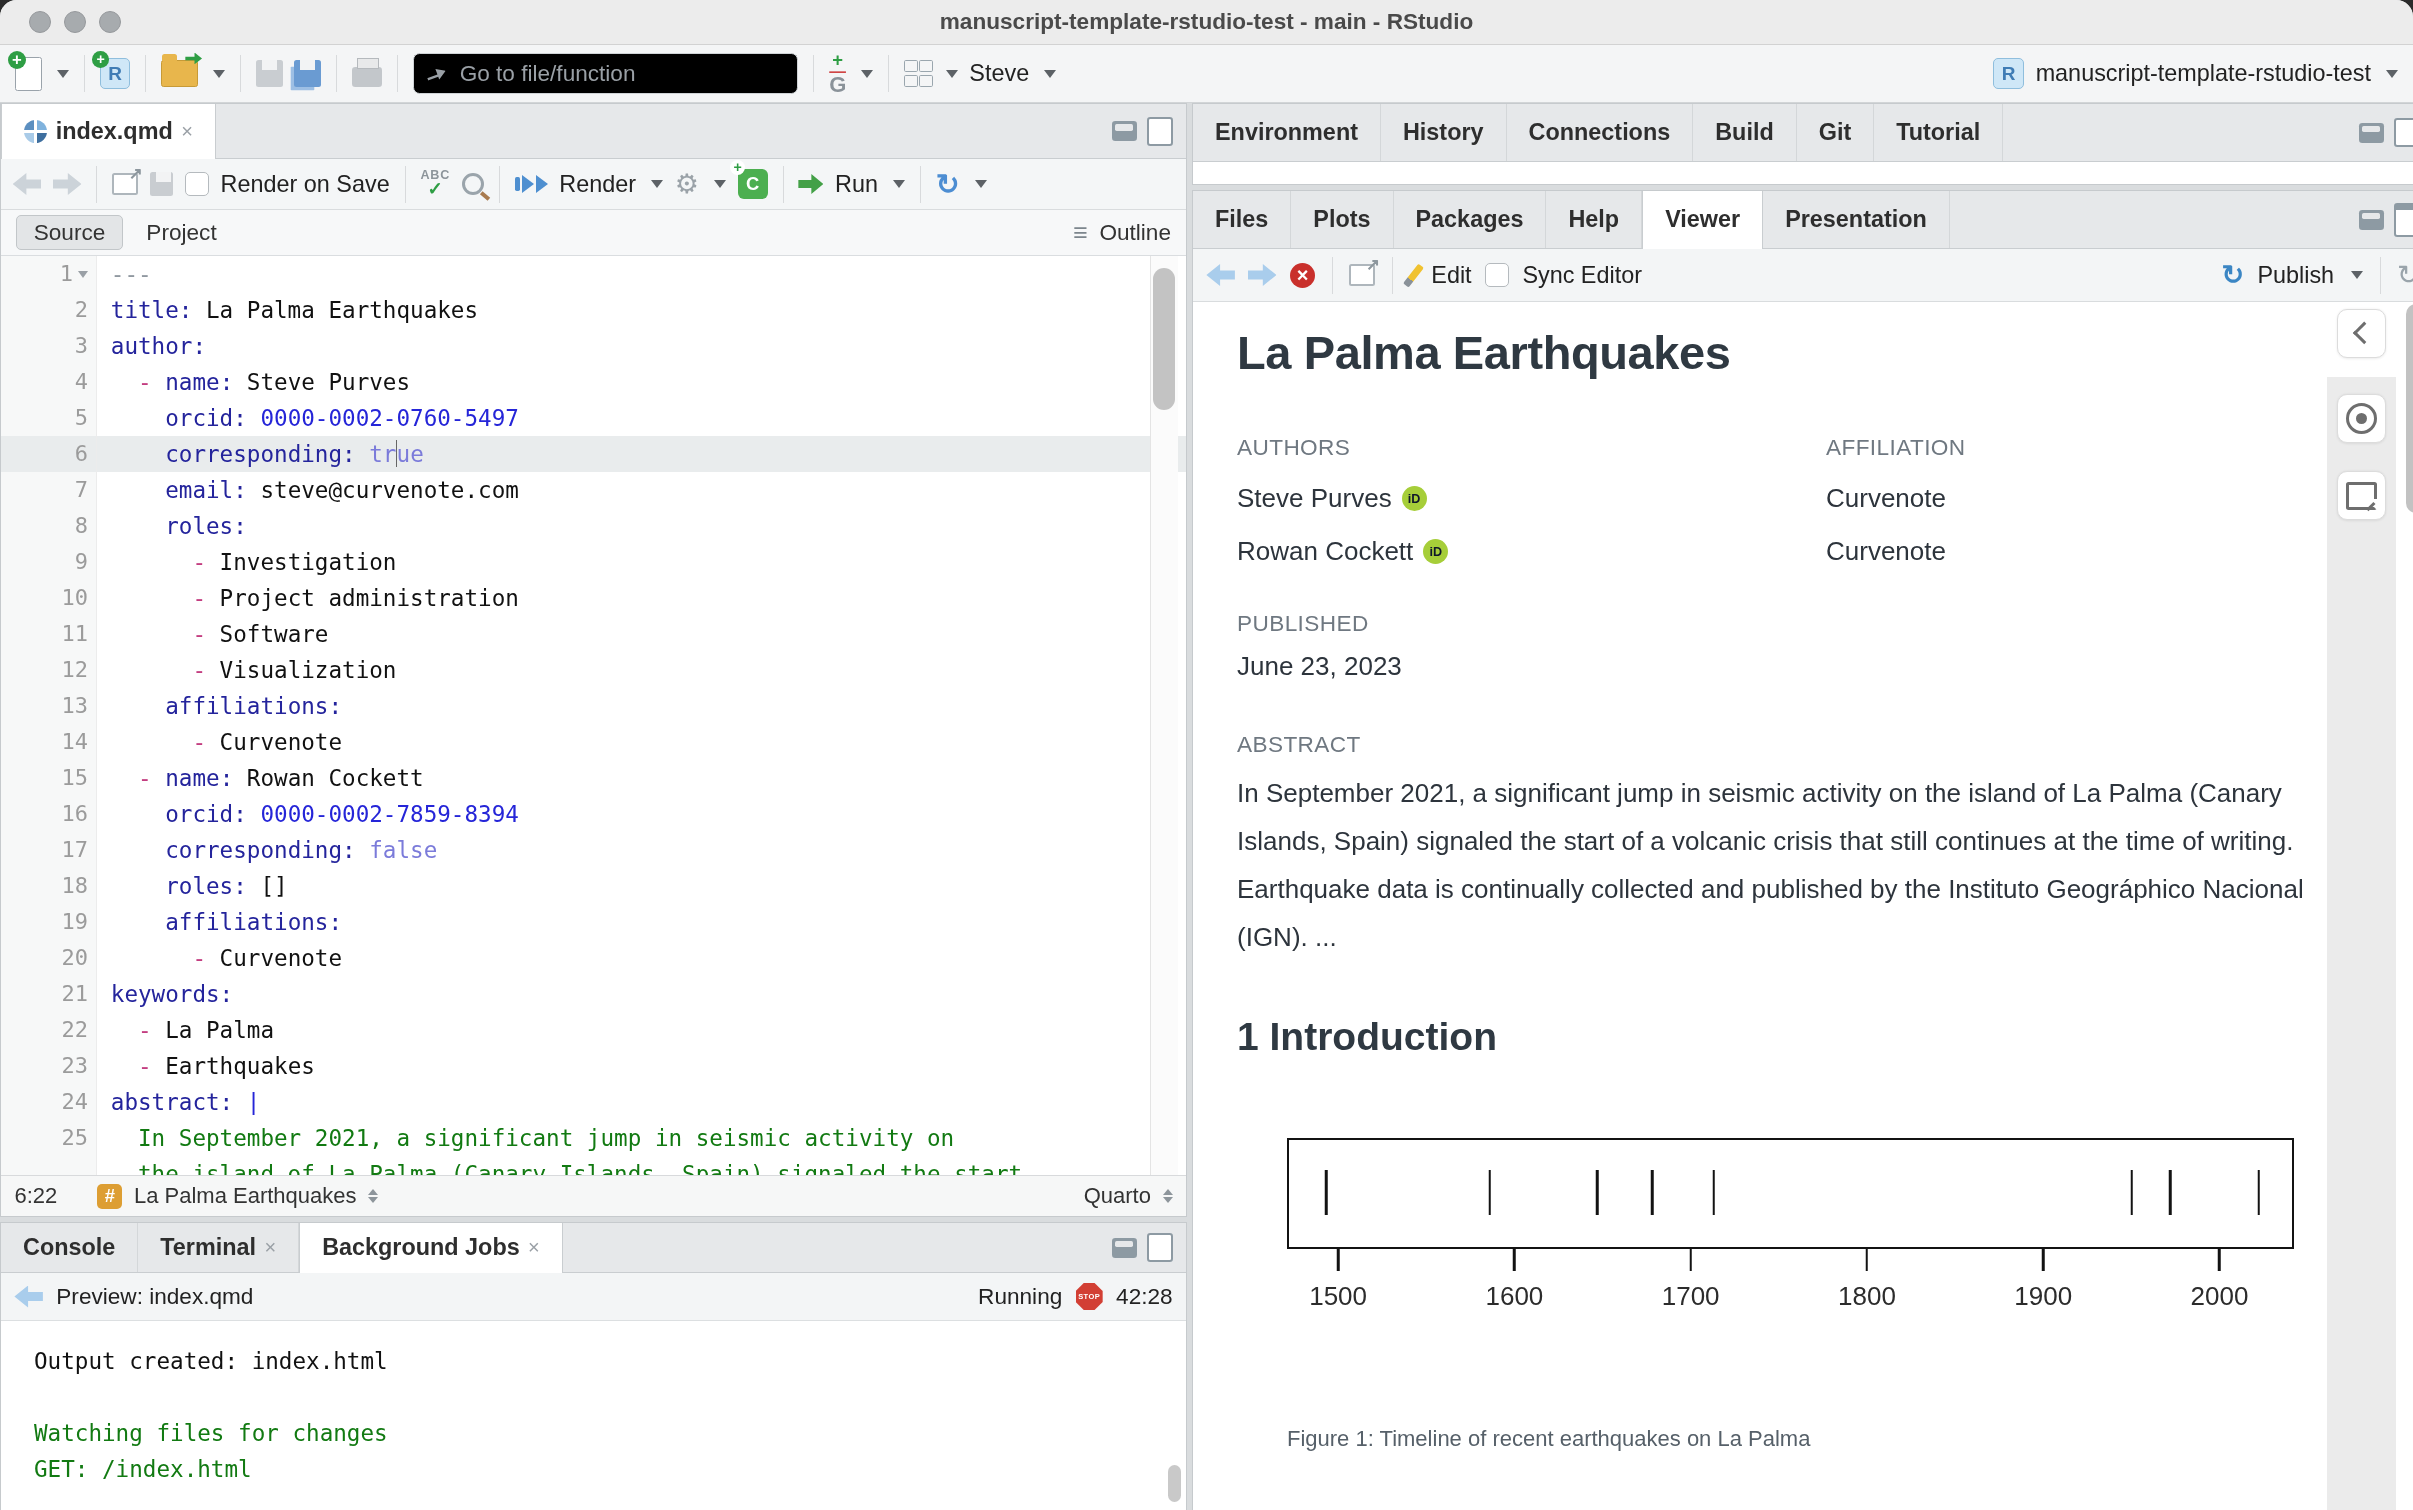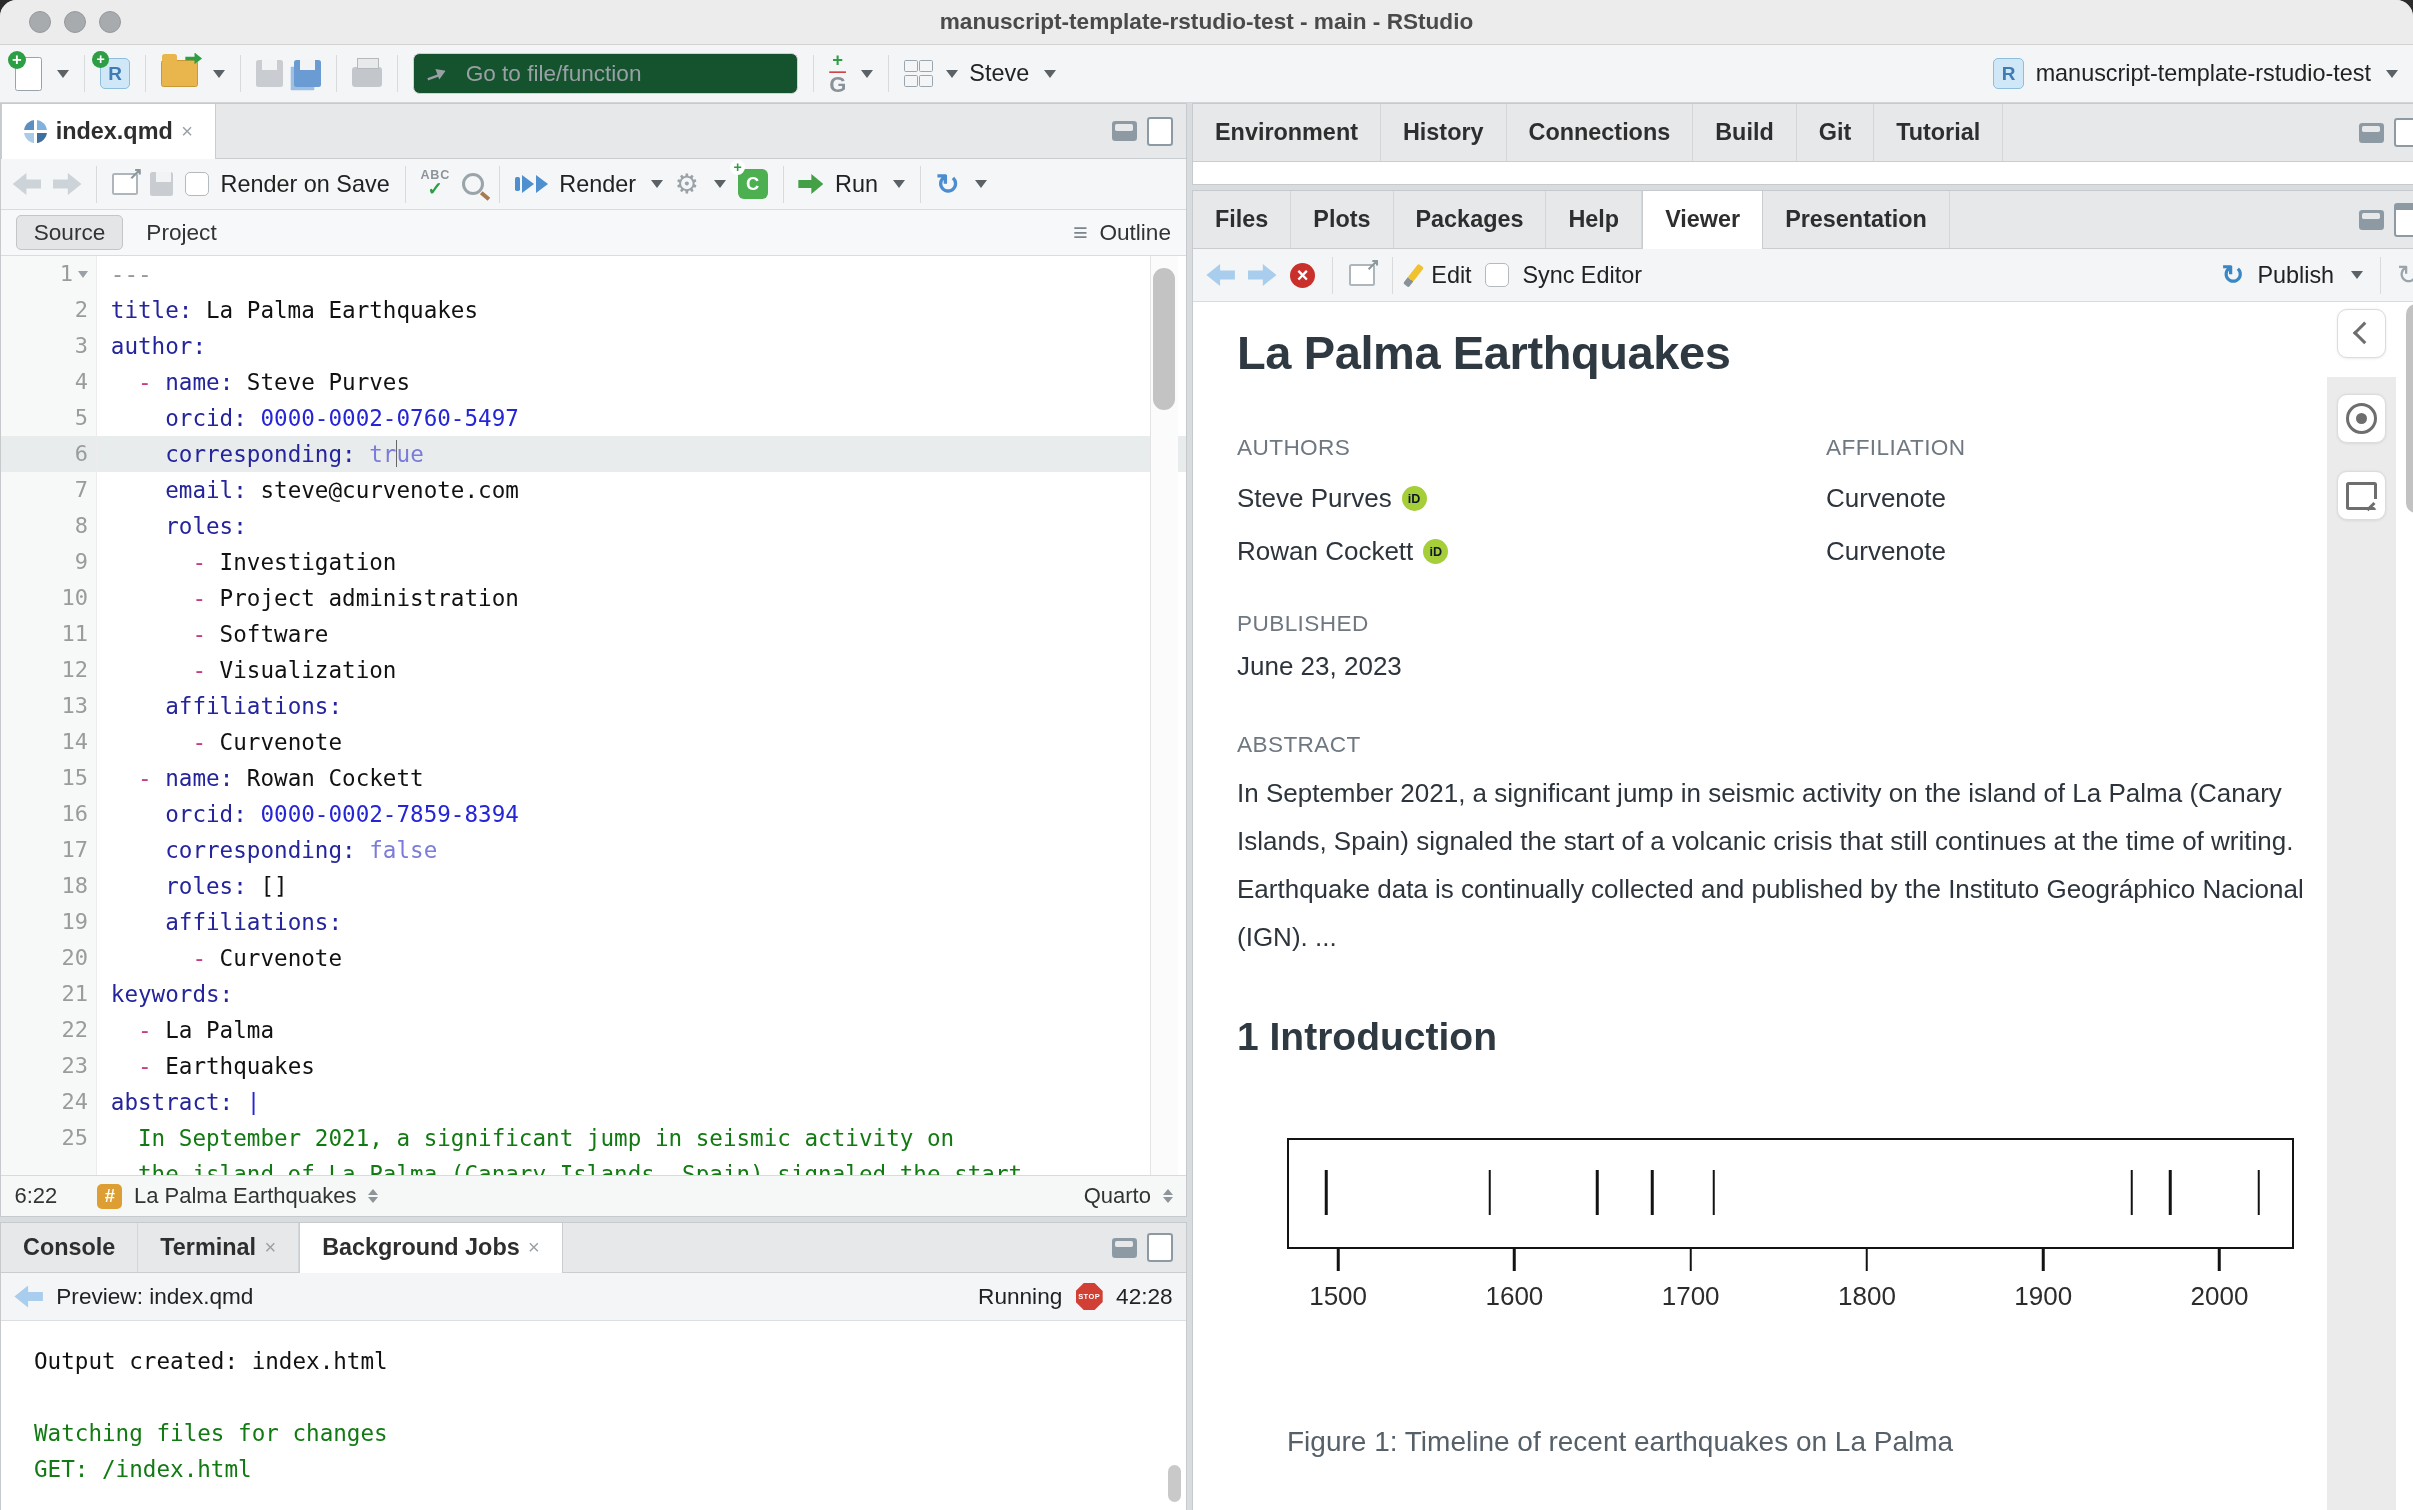--- a/index.html
+++ b/index.html
@@ -19,21 +19,21 @@
   .rcube{width:28.5px;height:28.5px;background:#cfe7f7;border:1.7px solid #8fbedd;border-radius:5px;color:#3f7cb5;font-weight:bold;font-size:19px;display:flex;align-items:center;justify-content:center;position:relative;}
   .rcube .plus{position:absolute;left:-8.4px;top:-8.4px;width:16.7px;height:16.7px;border-radius:50%;background:#2e9e44;color:#fff;font-size:14.2px;line-height:16.7px;text-align:center;font-weight:bold;}
   .icon-folder{width:35px;height:25px;background:#e8b64c;border:0.8px solid #c79a37;border-radius:2.5px;position:relative;}
   .icon-folder:before{content:"";position:absolute;top:-6.7px;left:0;width:15px;height:6.7px;background:#e8b64c;border-radius:2.5px 2.5px 0 0;}
   .icon-folder .arr{position:absolute;right:-5px;top:-8.4px;width:16.7px;height:11.7px;background:#2e9e44;clip-path:polygon(0 35%,55% 35%,55% 0,100% 50%,55% 100%,55% 65%,0 65%);}
   .icon-save{width:27px;height:27px;background:#c9cdd1;border-radius:2.5px;position:relative;}
   .icon-save:before{content:"";position:absolute;left:5.9px;top:0;width:15px;height:10px;background:#f2f3f4;}
   .icon-save.blue2{background:#6a9bd2;box-shadow:-5px 5px 0 -1.7px #9dbfe4;}
   .icon-print{width:30px;height:20px;background:#c3c7cb;border-radius:3.3px;position:relative;margin-top:6.7px;}
   .icon-print:before{content:"";position:absolute;left:5px;top:-8.4px;width:20px;height:8.4px;background:#e8e9ea;border:0.8px solid #b5b9bd;}
-  .goto{width:360px;height:39px;background:#14532d;border:1.7px solid #cfd3d6;border-radius:6.7px;display:flex;align-items:center;padding:0 11.7px;gap:20px;color:#9aa0a6;font-size:22.6px;}
+  .goto{width:360px;height:39px;background:#000000;border:1.7px solid #cfd3d6;border-radius:6.7px;display:flex;align-items:center;padding:0 11.7px;gap:14px;color:#9aa0a6;font-size:22.6px;}
   .goto .garr{width:20px;height:15px;background:#9aa0a6;clip-path:polygon(0 60%,55% 60%,55% 20%,100% 55%,55% 95%,55% 75%,0 75%);transform:rotate(-20deg);}
   .git-ic{display:flex;flex-direction:column;align-items:center;line-height:1;}
   .git-ic .gp{color:#2e9e44;font-size:18.4px;font-weight:bold;}
   .git-ic .gm{color:#d04545;font-size:16.7px;font-weight:bold;margin-top:-5px;}
   .git-ic .gg{color:#8a9299;font-size:22px;font-weight:bold;margin-top:-6.7px;}
   .grid-ic{display:grid;grid-template-columns:11.7px 11.7px;grid-gap:3.3px;}
   .grid-ic span{width:11.7px;height:10px;border:1.7px solid #9aa6ae;border-radius:1.7px;}
   .tb-label{font-size:23.4px;color:#222;}
   .spacer{flex:1;}
   
@@ -139,21 +139,21 @@
   .pub-date{font-size:26px;margin-top:13.4px;}
   .abs-label{margin-top:50px;}
   .abstract{font-size:26px;line-height:48px;margin-top:11.7px;width:1070px;}
   .sec-h{font-size:39px;font-weight:bold;color:#2f3942;margin-top:54px;}
   .figure{margin-top:79px;margin-left:50px;width:1003px;}
   .fig-box{position:relative;width:1003px;height:107px;border:2.5px solid #131313;background:#fff;}
   .rug{position:absolute;top:30px;width:2.5px;height:45px;background:#131313;transform:translateX(-50%);}
   .fig-axis{position:relative;width:1003px;height:80px;}
   .ax-tick{position:absolute;top:0;width:2.5px;height:22px;background:#131313;transform:translateX(-50%);}
   .ax-label{position:absolute;top:32px;transform:translateX(-50%);font-size:26px;color:#2c2c2c;}
-  .fig-caption{font-size:28px;color:#566069;margin-top:97px;}
+  .fig-caption{font-size:22px;color:#566069;margin-top:97px;}
 </style>
 </head>
 <body>
 
 <div class="window">
 
   <div class="titlebar">
     <div class="lights">
       <span class="light"></span>
       <span class="light"></span>

